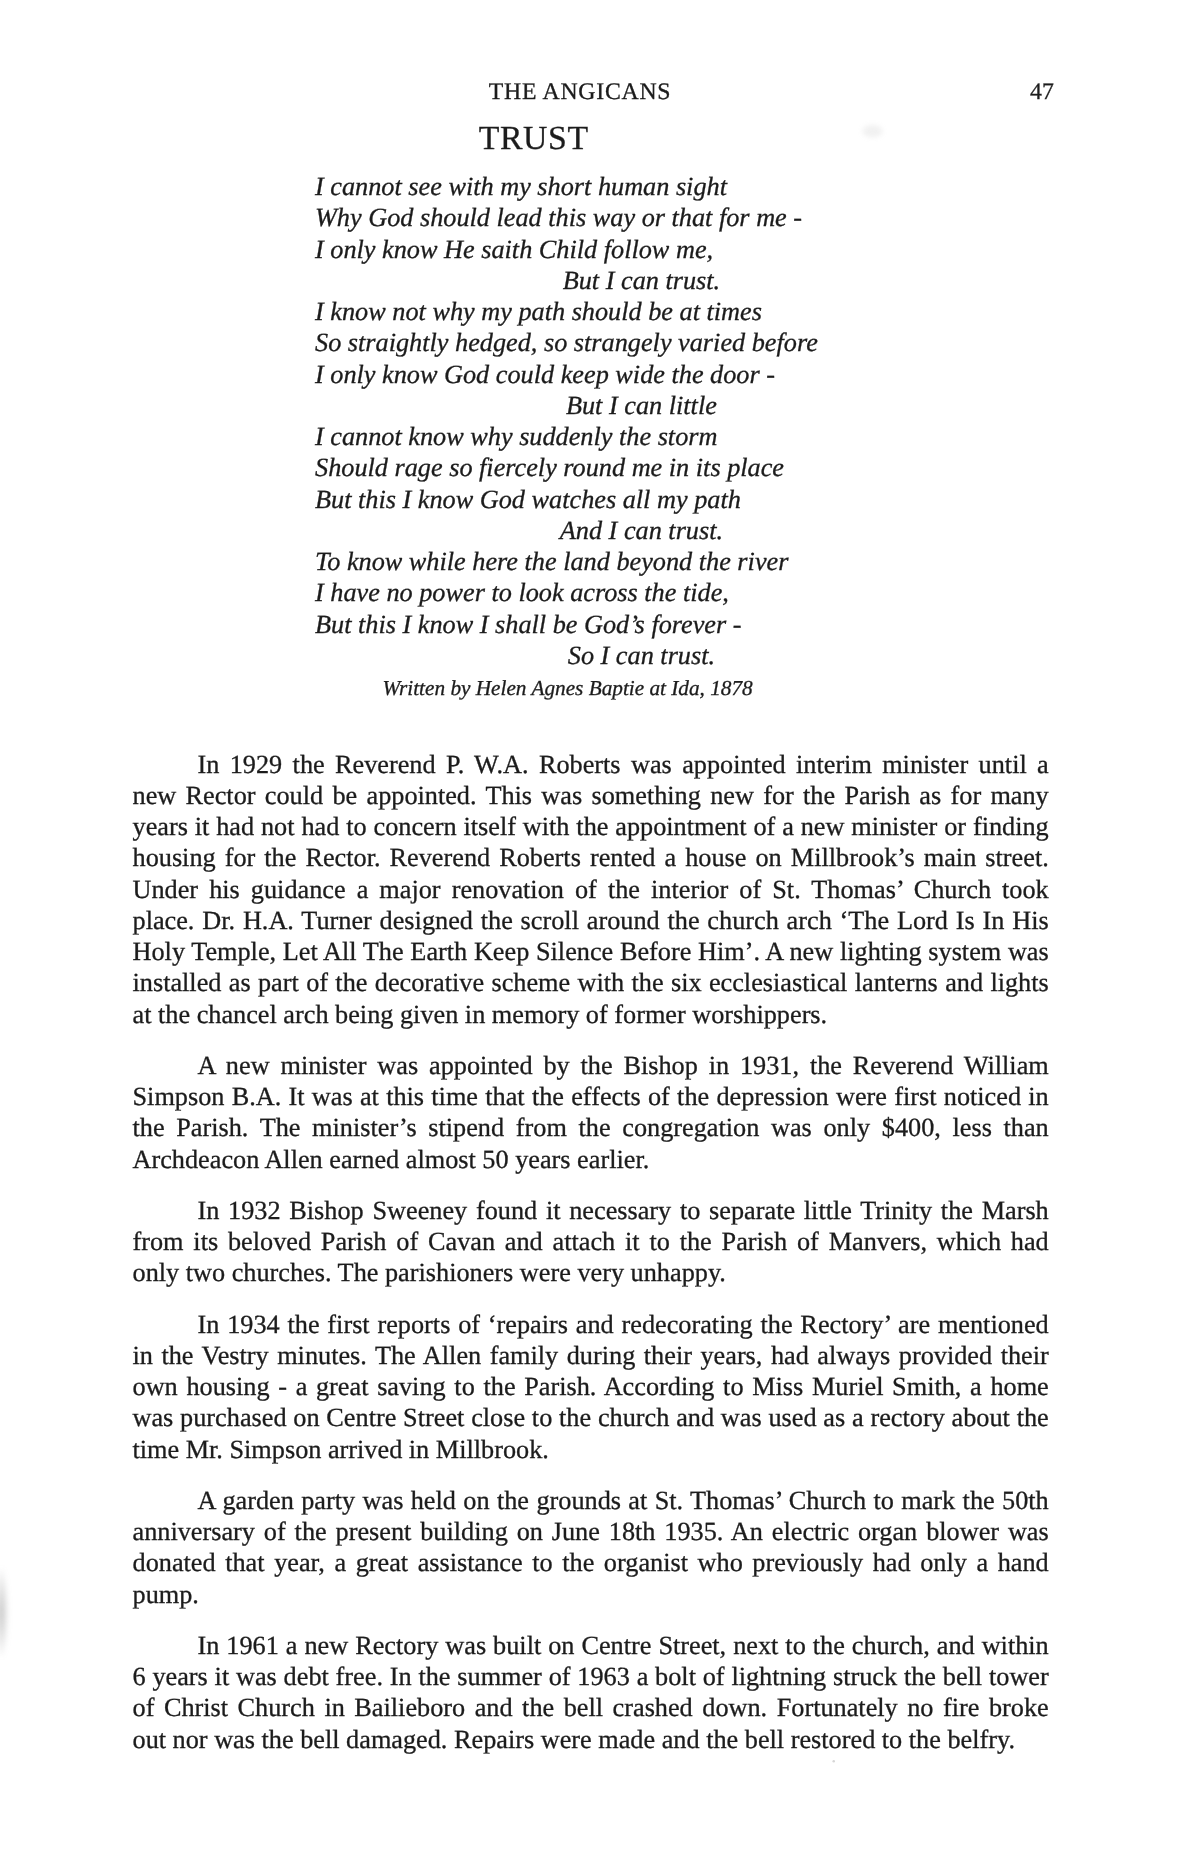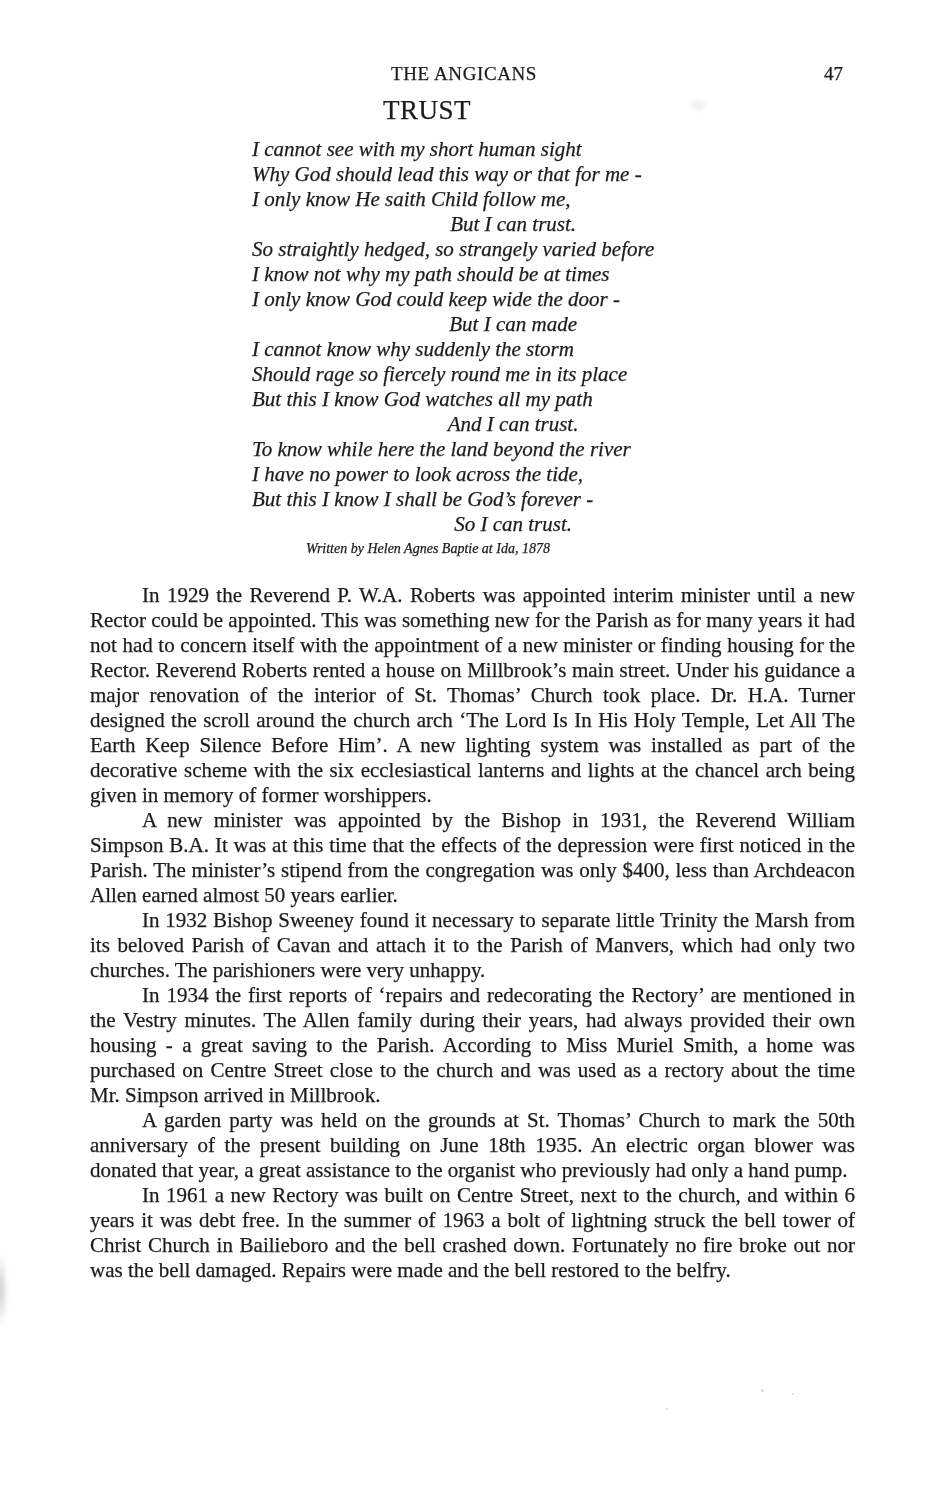--- a/index.html
+++ b/index.html
@@ -32,29 +32,29 @@
     margin: 0; padding: 0 16px 0 0; box-sizing: border-box;
     text-align: center; font-size: 27px; font-weight: normal; letter-spacing: 0.5px;
   }
   .poem {
     position: absolute; top: 137px; left: 252px;
     font-style: italic; font-size: 21px; line-height: 25px; white-space: nowrap;
   }
   .poem-line.indent { margin-left: 120px; text-align: center; }
   .poem-attribution {
     position: absolute; top: 541px; left: 306px;
-    font-style: italic; font-size: 14px; white-space: nowrap;
+    font-style: italic; font-size: 17px; white-space: nowrap;
   }
 
   
   .body-text {
     position: absolute; top: 583px; left: 90px; width: 765px;
     font-size: 21px; line-height: 25px; text-align: justify;
   }
-  .body-text p { margin: 0; text-indent: 52px; }
+  .body-text p { margin: 16px; text-indent: 52px; }
 
   
   .edge-artifact {
     position: absolute; left: -7px; top: 1242px; width: 16px; height: 96px;
     background: radial-gradient(ellipse closest-side, rgba(110,110,110,0.38), rgba(110,110,110,0) 78%);
     filter: blur(2px);
   }
   .smudge {
     position: absolute; left: 690px; top: 100px; width: 16px; height: 10px;
     background: rgba(140,140,140,0.12); border-radius: 50%; filter: blur(2px);
@@ -77,24 +77,24 @@
     <span class="rh-page">47</span>
   </div>
 
   <h1 class="poem-title">TRUST</h1>
 
   <div class="poem">
       <div class="poem-line">I cannot see with my short human sight</div>
       <div class="poem-line">Why God should lead this way or that for me -</div>
       <div class="poem-line">I only know He saith Child follow me,</div>
       <div class="poem-line indent">But I can trust.</div>
+      <div class="poem-line">I know not why my path should be at times</div>
       <div class="poem-line">So straightly hedged, so strangely varied before</div>
-      <div class="poem-line">I know not why my path should be at times</div>
       <div class="poem-line">I only know God could keep wide the door -</div>
-      <div class="poem-line indent">But I can made</div>
+      <div class="poem-line indent">But I can little</div>
       <div class="poem-line">I cannot know why suddenly the storm</div>
       <div class="poem-line">Should rage so fiercely round me in its place</div>
       <div class="poem-line">But this I know God watches all my path</div>
       <div class="poem-line indent">And I can trust.</div>
       <div class="poem-line">To know while here the land beyond the river</div>
       <div class="poem-line">I have no power to look across the tide,</div>
       <div class="poem-line">But this I know I shall be God’s forever -</div>
       <div class="poem-line indent">So I can trust.</div>
     </div>
 

